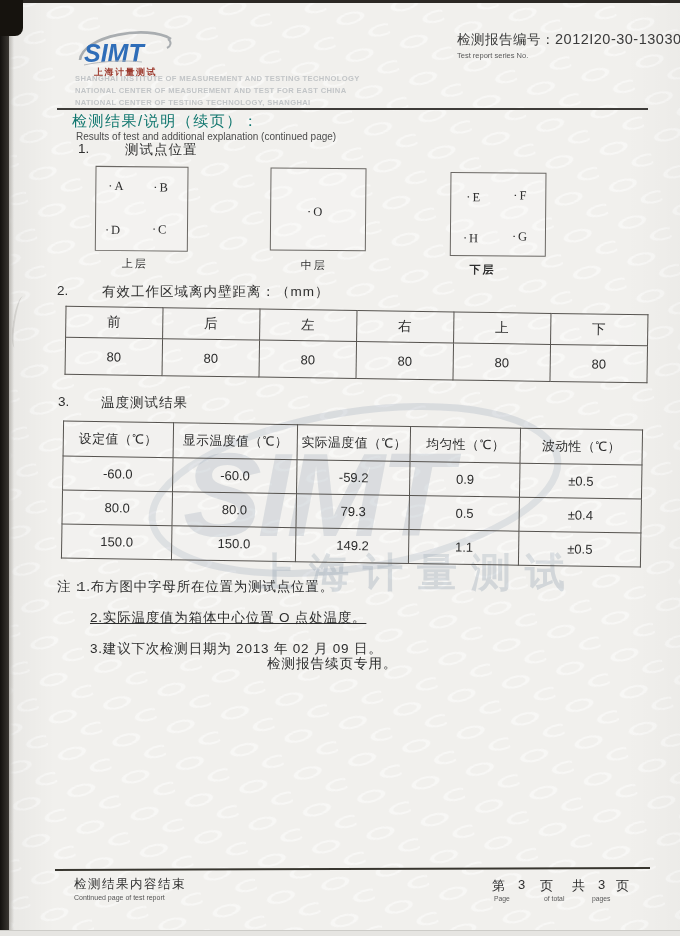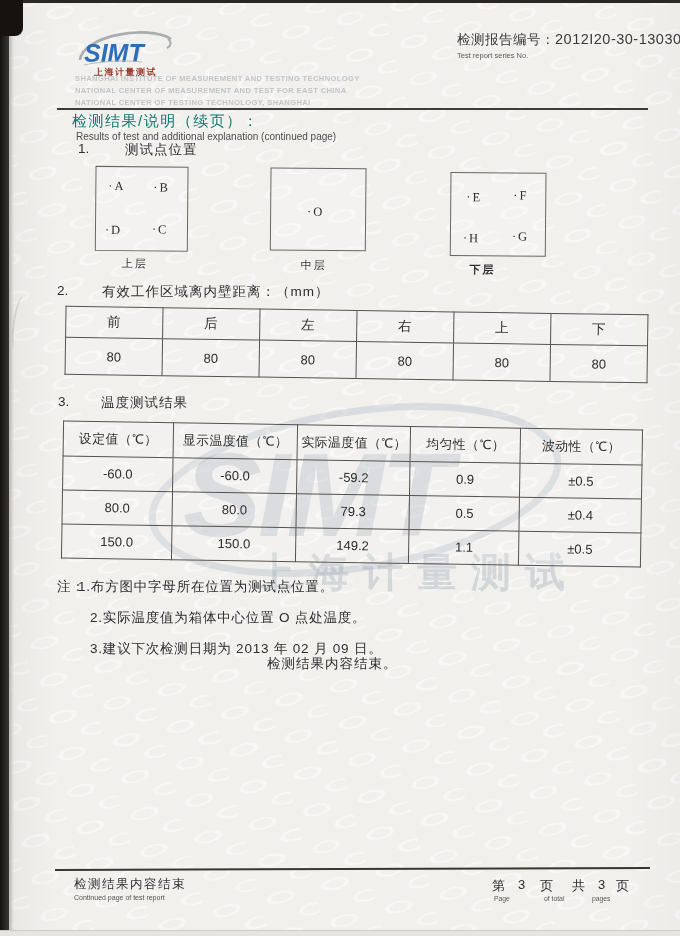--- a/index.html
+++ b/index.html
@@ -74,21 +74,21 @@
   .table1 td { height:37px; font-size:13px; }
   .table2 { position:absolute; left:62px; top:425px; width:580px; z-index:2; transform:rotate(.9deg); }
   .table2 th { height:35px; font-size:12.8px; letter-spacing:.5px; }
   .table2 td { height:34px; font-size:13px; }
   .t2c1{width:19%;} .t2c2{width:21.5%;} .t2c3{width:19.5%;} .t2c4{width:19%;} .t2c5{width:21%;}
 
   
   .notes { position:absolute; left:57px; top:578px; z-index:2; font-size:13.5px; color:#2e2e2e; letter-spacing:.8px; }
   .note-row { display:flex; margin-bottom:13px; }
   .note-label { width:21px; margin-right:0; }
-  .note-item2 { margin-left:33px; margin-bottom:13px; }
+  .note-item2 { margin-left:33px; margin-bottom:13px;text-decoration:underline; }
   .note-item3 { margin-left:33px; margin-bottom:10px; }
   .end-text { position:absolute; left:267px; top:655px; z-index:2; font-size:13.5px; color:#2e2e2e; letter-spacing:1px; }
 
   
   .footer-rule { position:absolute; left:55px; top:868px; width:595px; height:2px; background:#38362f;
                  transform:rotate(-.2deg); z-index:2; }
   .footer-left { position:absolute; left:74px; top:876px; z-index:2; }
   .footer-left .zh { font-size:12.5px; color:#333; letter-spacing:1.5px; }
   .footer-left .en { font-size:7px; color:#555; margin-top:1px; }
   .footer-right { position:absolute; left:492px; top:877px; width:140px; height:36px; z-index:2; }
@@ -223,21 +223,21 @@
   </table>
 
 <div class="notes">
   <div class="note-row">
     <span class="note-label">注：</span>
     <span>1.布方图中字母所在位置为测试点位置。</span>
   </div>
   <div class="note-item2">2.实际温度值为箱体中心位置 O 点处温度。</div>
   <div class="note-item3">3.建议下次检测日期为 2013 年 02 月 09 日。</div>
 </div>
-<div class="end-text">检测结果内容结束。</div>
+<div class="end-text">检测报告续页专用。</div>
 
 <div class="footer-rule"></div>
 <div class="footer-left">
   <div class="zh">检测结果内容结束</div>
   <div class="en">Continued page of test report</div>
 </div>
 <div class="footer-right">
   <span class="ch fr-p1">第</span>
   <span class="ch fr-n1">3</span>
   <span class="ch fr-p2">页</span>

